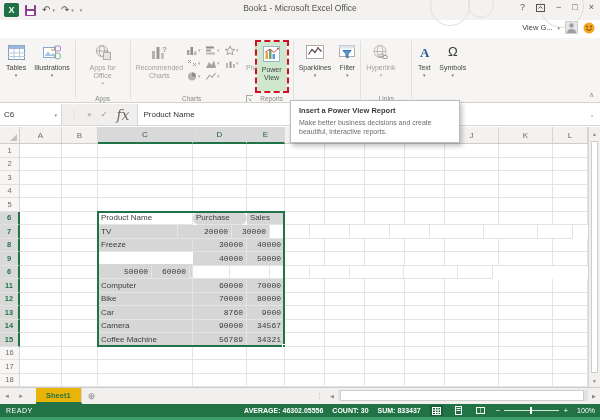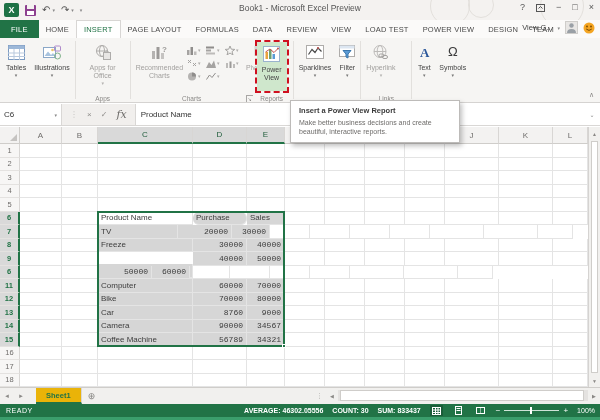--- a/index.html
+++ b/index.html
@@ -44,21 +44,21 @@
   .mini { display:flex; align-items:center; gap:1px; }
   .mini .dd { font-size:5px; color:#b0aeac; }
   .pv-wrap { border:2px dashed #cf1020; padding:0; margin:0 1px; }
   .pv-btn { background:#cfe7cc; width:30px; height:49px; }
   .collapse-arr { position:absolute; right:6px; bottom:3px; font-size:7px; color:#8a8886; }
   
   .fbar { position:absolute; top:104px; left:0; width:600px; height:22px; background:#f1efed; border-bottom:1px solid #d9d7d5; display:flex; align-items:stretch; }
   .namebox { width:62px; background:#fff; border-right:1px solid #d9d7d5; display:flex; align-items:center; font-size:8px; color:#333; padding:0 4px; justify-content:space-between; }
   .namebox .dd { font-size:5px; color:#888; }
   .fbtns { display:flex; align-items:center; gap:9px; padding:0 8px; color:#8f8d8b; font-size:8px; }
-  .fx { font-style:italic; font-family:"DejaVu Serif", serif; font-size:11px; color:#6d6b69; }
+  .fx { font-style:italic; font-family:"DejaVu Serif", serif; font-size:14px; color:#6d6b69; }
   .fcontent { flex:1; background:#fff; border-left:1px solid #d9d7d5; display:flex; align-items:center; font-size:8px; color:#333; padding:0 5px; }
   .fexpand { background:#fff; width:16px; display:flex; align-items:center; justify-content:center; font-size:6px; color:#888; }
   
   .grid { position:absolute; top:127px; left:0; width:588px; height:260px; background:#fff; overflow:hidden; }
   .colhdrs { display:flex; height:17px; }
   .corner { width:20px; height:17px; background:#f3f2f1; border-right:1px solid #cfcdca; border-bottom:1px solid #cfcdca; position:relative; }
   .corner:after { content:""; position:absolute; right:2px; bottom:2px; border-left:7px solid transparent; border-bottom:7px solid #c5c3c1; }
   .colh { height:17px; font-size:8px; color:#6f6d6b; display:flex; align-items:center; justify-content:center; border-right:1px solid #d8d6d4; border-bottom:1px solid #cfcdca; background:#f3f2f1; }
   .colh.sel { background:#d9d9d9; color:#1e5c3a; border-bottom:2px solid #217346; }
   .grow { display:flex; height:13.5px; }
@@ -113,49 +113,35 @@
     <div class="deco" style="left:540px; top:-16px; width:44px; height:44px;"></div>
     <div class="qat">
       <span class="xl-logo">X</span>
       <span class="save-ic"></span>
       <span class="qbtn">↶</span>
         <span class="qdd">▾</span>
       <span class="qbtn">↷</span>
         <span class="qdd">▾</span>
       <span class="qdd" style="margin-left:0;">▾</span>
     </div>
-    <div class="win-title">Book1 - Microsoft Excel Preview</div>
+    <div class="win-title">Book1 - Microsoft Excel Office</div>
     <div class="winctl">
       <span>?</span>
       <span>
         <svg width="9" height="8" viewBox="0 0 9 8">
             <rect x="0.5" y="0.5" width="8" height="7" fill="none" stroke="#555"></rect>
             <path d="M2.5 4.5 L4.5 2.5 L6.5 4.5" fill="none" stroke="#555"></path>
           </svg>
       </span>
       <span>−</span>
       <span>□</span>
       <span>×</span>
     </div>
   </div>
 
-  <div class="tabrow">
-    <div class="rtab file">FILE</div>
-    <div class="rtab">HOME</div>
-    <div class="rtab active">INSERT</div>
-    <div class="rtab">PAGE LAYOUT</div>
-    <div class="rtab">FORMULAS</div>
-    <div class="rtab">DATA</div>
-    <div class="rtab">REVIEW</div>
-    <div class="rtab">VIEW</div>
-    <div class="rtab">LOAD TEST</div>
-    <div class="rtab">POWER VIEW</div>
-    <div class="rtab">DESIGN</div>
-    <div class="rtab">TEAM</div>
-  </div>
   <div class="account">
     <span>View G...</span>
     <span style="font-size:5px;color:#888;">▾</span>
     <span class="avatar">
       <svg width="11" height="11" viewBox="0 0 11 11">
           <circle cx="5.5" cy="3.5" r="2.2" fill="#9aa0a6"></circle>
           <path d="M1 11 Q1 7 5.5 7 Q10 7 10 11 Z" fill="#9aa0a6"></path>
         </svg>
     </span>
     <span>

